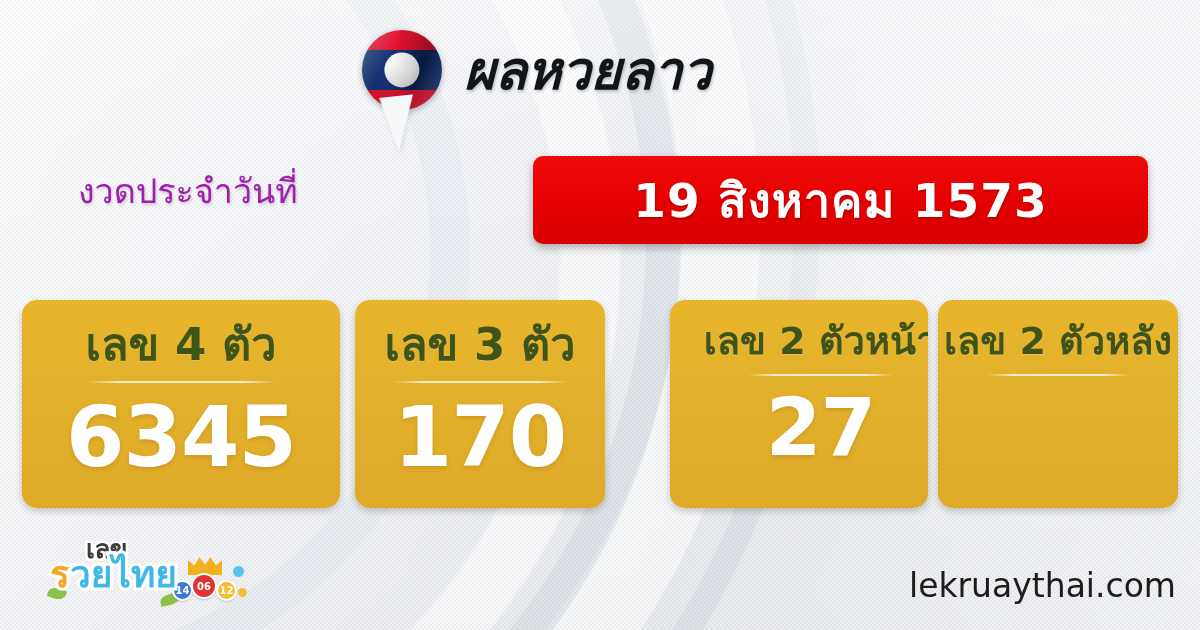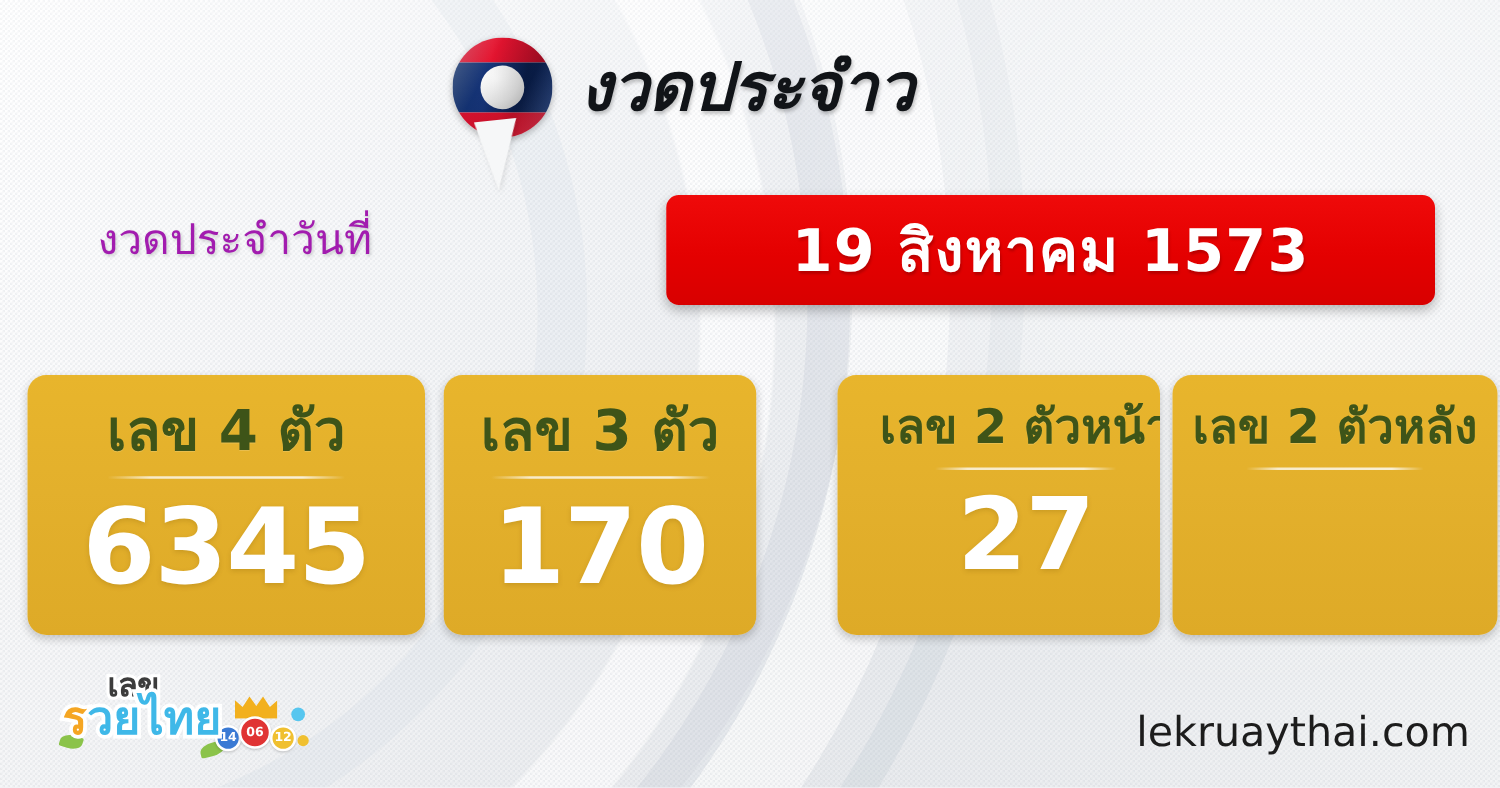--- a/index.html
+++ b/index.html
@@ -134,21 +134,21 @@
     position:absolute; top:0; height:208px;
     background:linear-gradient(180deg,#e8b52c 0%,#e3b02c 45%,#deaa27 100%);
     border-radius:15px;
     box-shadow:0 3px 7px rgba(0,0,0,0.20);
     display:flex; flex-direction:column; align-items:center;
     overflow:hidden;
   }
   #card-0 { left:22px;  width:318px; }
   #card-1 { left:355px; width:250px; }
   #card-2 { left:670px; width:258px;padding-left:43px; }
-  #card-3 { left:938px; width:260px; }
+  #card-3 { left:938px; width:240px; }
 
   .card-label {
     color:#3e5418; font-weight:700; line-height:1;
     margin-top:22px; white-space:nowrap;
     text-shadow:0 1px 0 rgba(255,255,255,0.16);
   }
   #card-0 .card-label, #card-1 .card-label { font-size:45px; }
   #card-2 .card-label, #card-3 .card-label { font-size:38px; }
 
   .card-divider {
@@ -232,21 +232,21 @@
   <div id="flag-tail"></div>
 
   <div id="header">
     <div id="flag-logo">
       <div class="flag-stripe" id="flag-stripe-top"></div>
       <div class="flag-stripe" id="flag-stripe-mid"></div>
       <div class="flag-stripe" id="flag-stripe-bottom"></div>
       <div id="flag-circle"></div>
       <div id="flag-sheen"></div>
     </div>
-    <div id="site-title">งวดประจำว</div>
+    <div id="site-title">ผลหวยลาว</div>
   </div>
 
   <div id="draw-row">
     <div id="draw-label">งวดประจำวันที่</div>
     <div id="date-banner">
       <span id="date-text">19 สิงหาคม 1573</span>
     </div>
   </div>
 
   <div id="cards">

